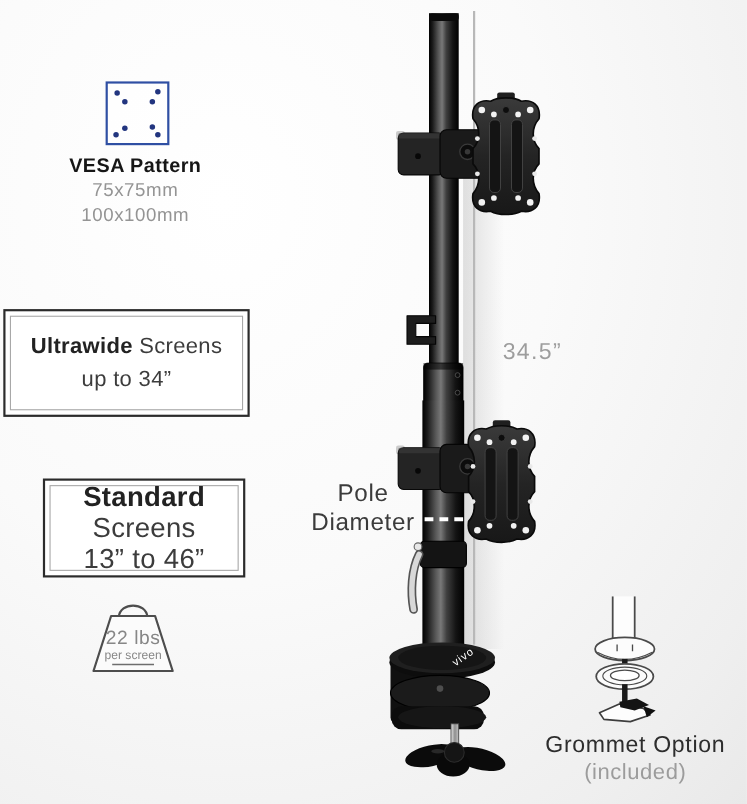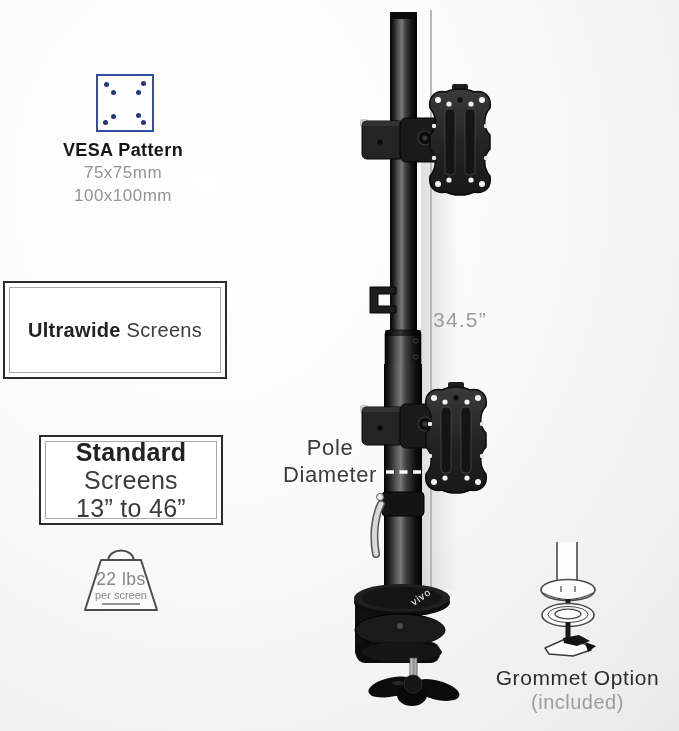--- a/index.html
+++ b/index.html
@@ -21,21 +21,21 @@
   .spec-box{position:absolute;border:2px solid #2b2b2b;background:#ffffff;display:flex;align-items:center;justify-content:center;text-align:center;margin-top:38px;}
   .spec-inner{position:absolute;left:4px;top:4px;right:4px;bottom:4px;border:1px solid #a8a8a8;}
   .box-text{position:relative;color:#3c3c3c;}
   .box-text .b{font-weight:700;color:#222;}
   .box-ultrawide{left:3px;top:243px;width:220px;height:94px;font-size:20px;line-height:30px;letter-spacing:.3px;}
   .box-standard{left:39px;top:397px;width:180px;height:86px;font-size:25px;line-height:28px;letter-spacing:.3px;}
 
   
   .shadow-strip{left:421px;top:140px;width:48px;height:450px;background:linear-gradient(to right, rgba(90,90,90,.18), rgba(255,255,255,0) 78%);}
   .measure-line{left:430px;top:10px;width:2px;height:576px;background:#b8b8b8;}
-  .h-label{left:433px;top:308px;width:70px;font-size:21px;color:#9d9d9d;letter-spacing:1.2px;}
+  .h-label{left:433px;top:308px;width:70px;font-size:21px;color:#9d9d9d;letter-spacing:1.2px;padding-left:24px;}
   .dia-label{left:276px;top:434px;width:108px;text-align:center;font-size:22px;line-height:27px;color:#3b3b3b;letter-spacing:.6px;}
   .dia-label .gray{color:#9d9d9d;}
 
   
   .grommet-title{left:480px;top:666px;width:195px;text-align:center;font-size:21px;color:#2d2d2d;letter-spacing:.6px;}
   .grommet-sub{left:480px;top:691px;width:195px;text-align:center;font-size:20px;color:#9c9c9c;letter-spacing:.5px;}
 
   svg{display:block;}
   svg text{font-family:"Liberation Sans", sans-serif;}
 </style>
@@ -55,20 +55,21 @@
     <div class="vesa-dot" style="left:38px;top:37px;"></div>
   </div>
   <div class="vesa-title">VESA Pattern</div>
   <div class="vesa-size1">75x75mm</div>
   <div class="vesa-size2">100x100mm</div>
 
   <div class="spec-box box-ultrawide">
     <div class="spec-inner"></div>
     <div class="box-text">
       <div><span class="b">Ultrawide</span><span> Screens</span></div>
+      <div>up to 34”</div>
     </div>
   </div>
 
   <div class="spec-box box-standard">
     <div class="spec-inner"></div>
     <div class="box-text">
       <div><span class="b">Standard</span><span> Screens</span></div>
       <div>13” to 46”</div>
     </div>
   </div>

